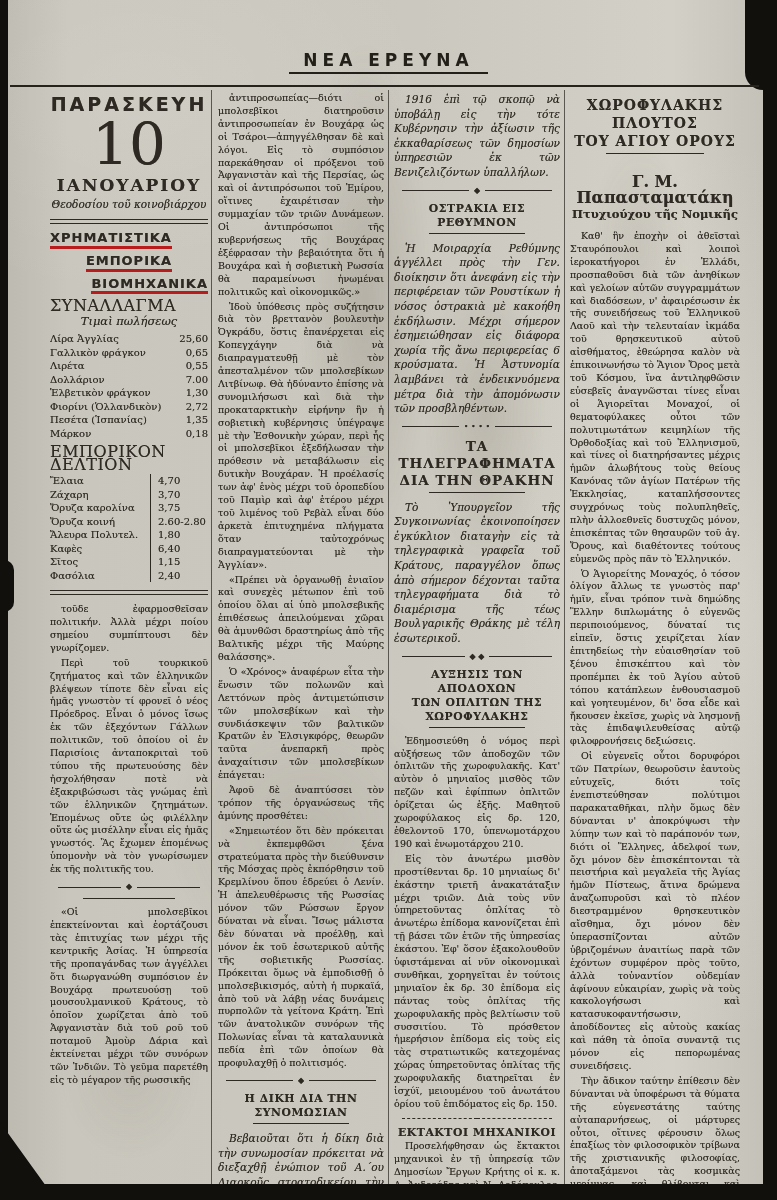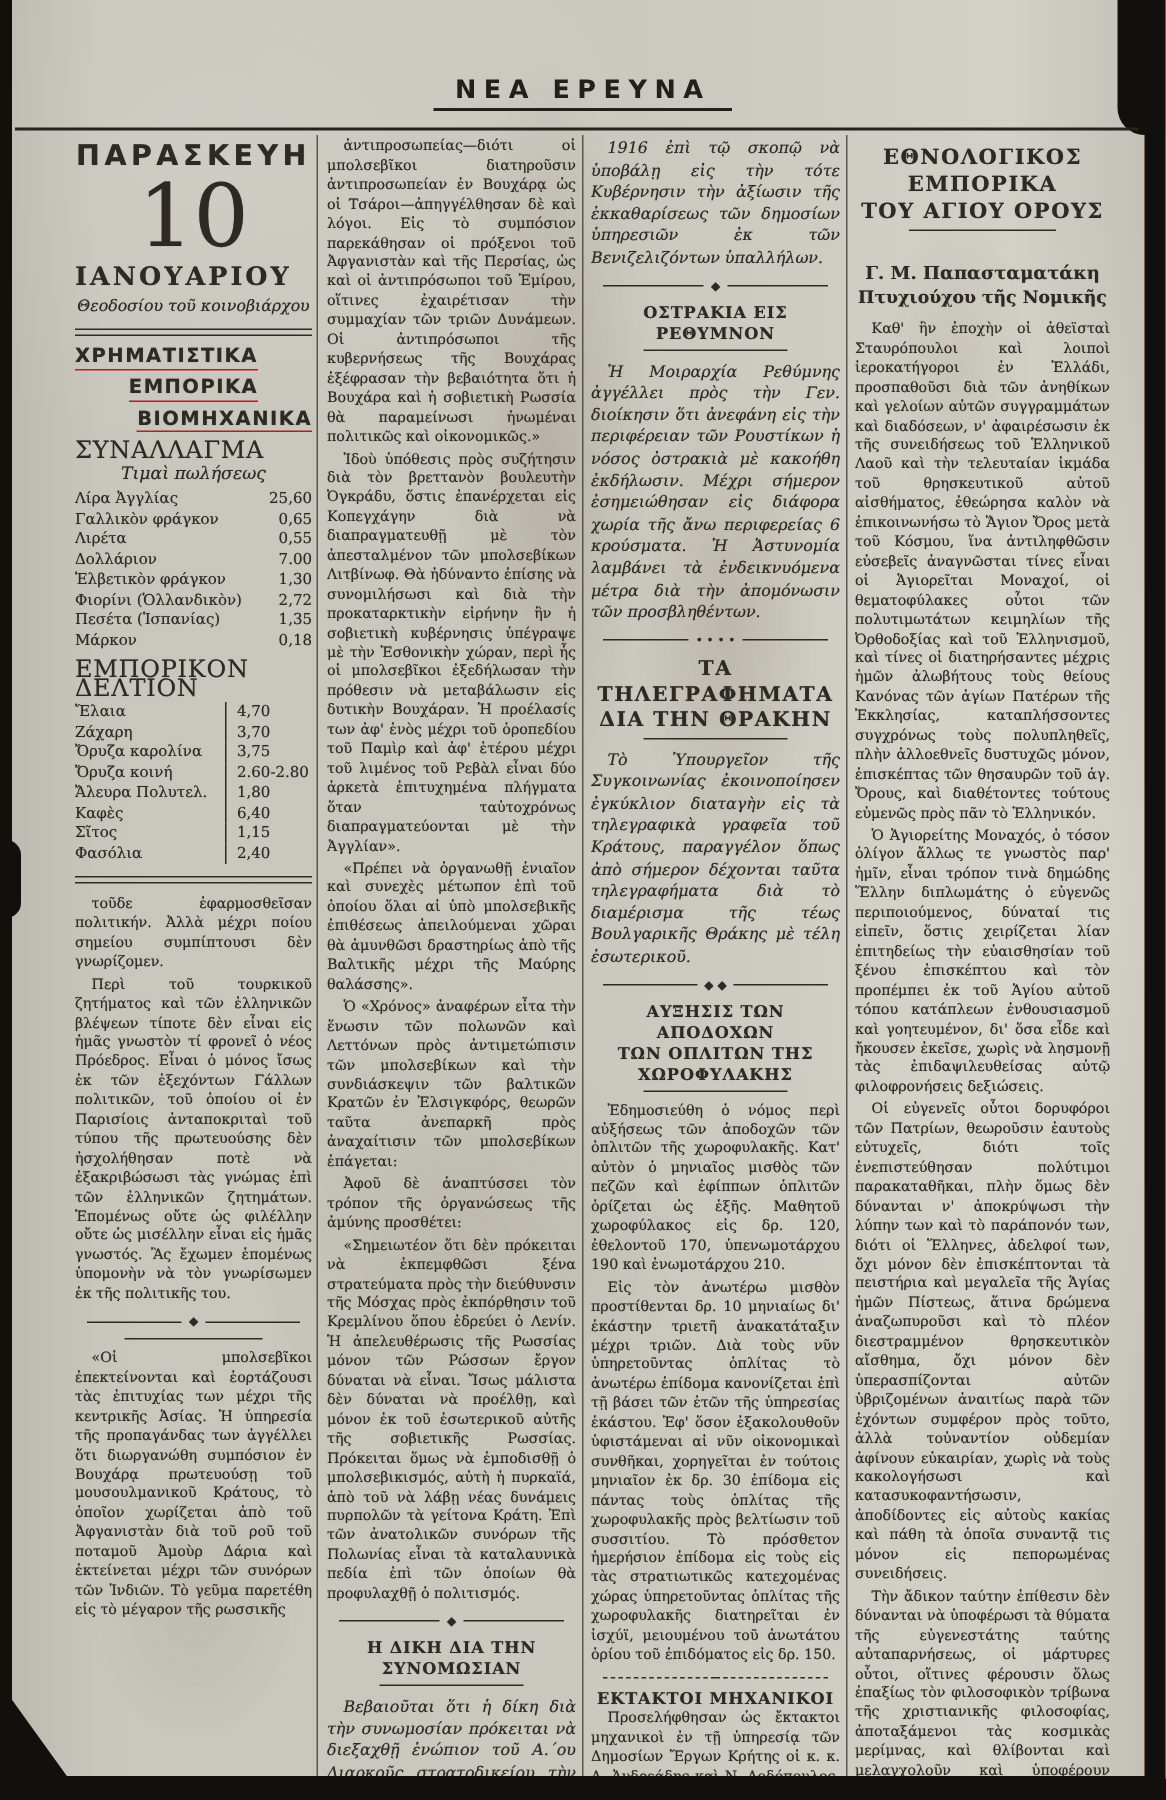--- a/index.html
+++ b/index.html
@@ -27,38 +27,38 @@
     text-shadow:0 0 .5px rgba(46,42,35,.55);}
   #col1{left:50px;top:96px;width:158px;height:1088px;}
   #col2{left:218px;width:166px;}
   #col3{left:394px;width:166px;}
   #col4{left:570px;width:170px;}
   p.body-p{margin:0 0 2px;text-indent:11px;}
   p.lede{font-style:italic;font-size:10.6px;line-height:14.6px;margin:0 0 3px;text-indent:11px;}
   
   .weekday{font-family:"DejaVu Sans",sans-serif;font-weight:bold;font-size:19px;letter-spacing:3px;text-align:center;margin-top:2px;}
   .daynum{font-size:58px;line-height:62px;text-align:center;font-weight:normal;margin-top:2px;}
-  .month{font-weight:bold;font-size:17px;letter-spacing:2px;margin-top:4px;}
+  .month{font-weight:bold;font-size:17px;letter-spacing:2px;text-align:center;margin-top:4px;}
   .saint{font-style:italic;font-size:10.5px;text-align:center;margin-top:6px;}
   .double-rule{border-top:1px solid #2e2a23;border-bottom:1px solid #2e2a23;height:3px;margin:8px 0;}
   .fin-head{font-family:"DejaVu Sans",sans-serif;font-weight:bold;font-size:13px;letter-spacing:1px;margin:3px 0 6px;}
-  .fin-head span{border-bottom:1px solid #b91c1c;padding-bottom:1px;display:inline-block;}
+  .fin-head span{border-bottom:3px solid #b91c1c;padding-bottom:1px;display:inline-block;}
   .fh-l{text-align:left;} .fh-c{text-align:center;} .fh-r{text-align:right;}
   .tbl-title{font-weight:normal;font-size:16px;letter-spacing:.5px;margin:6px 0 2px;}
   .tbl-sub{font-style:italic;font-size:11.5px;text-align:center;margin:0 0 4px;}
   .fin-row{display:flex;justify-content:space-between;font-size:10px;line-height:13.5px;}
   .com-row{display:flex;font-size:10px;line-height:13.5px;}
   .com-label{flex:1;}
   .com-val{width:50px;border-left:1px solid #2e2a23;padding-left:7px;}
   
   .art-head{font-weight:bold;text-align:center;font-size:10.8px;letter-spacing:.6px;margin:4px 0 0;line-height:14px;}
   .art-head.big{font-size:13.5px;letter-spacing:1px;line-height:17px;}
   .art-head.huge{font-size:14px;letter-spacing:1px;line-height:18px;}
   .head-rule{width:58%;border-bottom:1px solid #2e2a23;margin:3px auto 7px;}
-  .byline{font-weight:bold;text-align:center;font-size:12px;line-height:16px;margin:20px 0 1px;}
+  .byline{font-weight:bold;text-align:center;font-size:16px;line-height:16px;margin:20px 0 1px;}
   .byline2{font-weight:bold;text-align:center;font-size:11.5px;line-height:15px;margin:0 0 8px;}
   
   .orn{display:flex;align-items:center;margin:7px 8px;color:#2e2a23;}
   .orn:before,.orn:after{content:"";flex:1;border-top:1px solid #2e2a23;}
   .orn .dia{margin:0 5px;font-size:8px;line-height:8px;}
   .orn.wavy:before,.orn.wavy:after{border-top:1px dashed #2e2a23;}
 </style>
 </head>
 <body>
 
@@ -236,21 +236,21 @@
     <p class="body-p">Εἰς τὸν ἀνωτέρω μισθὸν προστίθενται δρ. 10 μηνιαίως δι' ἑκάστην τριετῆ ἀνακατάταξιν μέχρι τριῶν. Διὰ τοὺς νῦν ὑπηρετοῦντας ὁπλίτας τὸ ἀνωτέρω ἐπίδομα κανονίζεται ἐπὶ τῇ βάσει τῶν ἐτῶν τῆς ὑπηρεσίας ἑκάστου. Ἐφ' ὅσον ἐξακολουθοῦν ὑφιστάμεναι αἱ νῦν οἰκονομικαὶ συνθῆκαι, χορηγεῖται ἐν τούτοις μηνιαῖον ἐκ δρ. 30 ἐπίδομα εἰς πάντας τοὺς ὁπλίτας τῆς χωροφυλακῆς πρὸς βελτίωσιν τοῦ συσσιτίου. Τὸ πρόσθετον ἡμερήσιον ἐπίδομα εἰς τοὺς εἰς τὰς στρατιωτικῶς κατεχομένας χώρας ὑπηρετοῦντας ὁπλίτας τῆς χωροφυλακῆς διατηρεῖται ἐν ἰσχύϊ, μειουμένου τοῦ ἀνωτάτου ὁρίου τοῦ ἐπιδόματος εἰς δρ. 150.</p>
 
     <div class="orn wavy"></div>
     <div class="art-head">ΕΚΤΑΚΤΟΙ ΜΗΧΑΝΙΚΟΙ</div>
     <p class="body-p">Προσελήφθησαν ὡς ἔκτακτοι μηχανικοὶ ἐν τῇ ὑπηρεσίᾳ τῶν Δημοσίων Ἔργων Κρήτης οἱ κ. κ. Α. Ἀνδρεάδης καὶ Ν. Δοδόπουλος, καὶ ἔκτακτοι ὑπομηχανικοὶ οἱ κ. κ. Π. Κλινάκης καὶ Δ. Κόκκινος.</p>
 
   </div>
 
   <div class="col" id="col4">
     <div class="art-head huge">
-      <span>ΕΘΝΟΛΟΓΙΚΟΣ ΕΜΠΟΡΙΚΑ</span><br>
+      <span>ΧΩΡΟΦΥΛΑΚΗΣ ΠΛΟΥΤΟΣ</span><br>
       <span>ΤΟΥ ΑΓΙΟΥ ΟΡΟΥΣ</span>
     </div>
     <div class="head-rule"></div>
     <div class="byline">Γ. Μ. Παπασταματάκη</div>
     <div class="byline2">Πτυχιούχου τῆς Νομικῆς</div>
     <p class="body-p">Καθ' ἣν ἐποχὴν οἱ ἀθεϊσταὶ Σταυρόπουλοι καὶ λοιποὶ ἱεροκατήγοροι ἐν Ἑλλάδι, προσπαθοῦσι διὰ τῶν ἀνηθίκων καὶ γελοίων αὑτῶν συγγραμμάτων καὶ διαδόσεων, ν' ἀφαιρέσωσιν ἐκ τῆς συνειδήσεως τοῦ Ἑλληνικοῦ Λαοῦ καὶ τὴν τελευταίαν ἰκμάδα τοῦ θρησκευτικοῦ αὐτοῦ αἰσθήματος, ἐθεώρησα καλὸν νὰ ἐπικοινωνήσω τὸ Ἅγιον Ὄρος μετὰ τοῦ Κόσμου, ἵνα ἀντιληφθῶσιν εὐσεβεῖς ἀναγνῶσται τίνες εἶναι οἱ Ἁγιορεῖται Μοναχοί, οἱ θεματοφύλακες οὗτοι τῶν πολυτιμωτάτων κειμηλίων τῆς Ὀρθοδοξίας καὶ τοῦ Ἑλληνισμοῦ, καὶ τίνες οἱ διατηρήσαντες μέχρις ἡμῶν ἀλωβήτους τοὺς θείους Κανόνας τῶν ἁγίων Πατέρων τῆς Ἐκκλησίας, καταπλήσσοντες συγχρόνως τοὺς πολυπληθεῖς, πλὴν ἀλλοεθνεῖς δυστυχῶς μόνον, ἐπισκέπτας τῶν θησαυρῶν τοῦ ἁγ. Ὄρους, καὶ διαθέτοντες τούτους εὐμενῶς πρὸς πᾶν τὸ Ἑλληνικόν.</p>
     <p class="body-p">Ὁ Ἁγιορείτης Μοναχός, ὁ τόσον ὀλίγον ἄλλως τε γνωστὸς παρ' ἡμῖν, εἶναι τρόπον τινὰ δημώδης Ἕλλην διπλωμάτης ὁ εὐγενῶς περιποιούμενος, δύναταί τις εἰπεῖν, ὅστις χειρίζεται λίαν ἐπιτηδείως τὴν εὐαισθησίαν τοῦ ξένου ἐπισκέπτου καὶ τὸν προπέμπει ἐκ τοῦ Ἁγίου αὐτοῦ τόπου κατάπλεων ἐνθουσιασμοῦ καὶ γοητευμένον, δι' ὅσα εἶδε καὶ ἤκουσεν ἐκεῖσε, χωρὶς νὰ λησμονῇ τὰς ἐπιδαψιλευθείσας αὐτῷ φιλοφρονήσεις δεξιώσεις.</p>
     <p class="body-p">Οἱ εὐγενεῖς οὗτοι δορυφόροι τῶν Πατρίων, θεωροῦσιν ἑαυτοὺς εὐτυχεῖς, διότι τοῖς ἐνεπιστεύθησαν πολύτιμοι παρακαταθῆκαι, πλὴν ὅμως δὲν δύνανται ν' ἀποκρύψωσι τὴν λύπην των καὶ τὸ παράπονόν των, διότι οἱ Ἕλληνες, ἀδελφοί των, ὄχι μόνον δὲν ἐπισκέπτονται τὰ πειστήρια καὶ μεγαλεῖα τῆς Ἁγίας ἡμῶν Πίστεως, ἅτινα δρώμενα ἀναζωπυροῦσι καὶ τὸ πλέον διεστραμμένον θρησκευτικὸν αἴσθημα, ὄχι μόνον δὲν ὑπερασπίζονται αὐτῶν ὑβριζομένων ἀναιτίως παρὰ τῶν ἐχόντων συμφέρον πρὸς τοῦτο, ἀλλὰ τοὐναντίον οὐδεμίαν ἀφίνουν εὐκαιρίαν, χωρὶς νὰ τοὺς κακολογήσωσι καὶ κατασυκοφαντήσωσιν, ἀποδίδοντες εἰς αὐτοὺς κακίας καὶ πάθη τὰ ὁποῖα συναντᾷ τις μόνον εἰς πεπορωμένας συνειδήσεις.</p>
     <p class="body-p">Τὴν ἄδικον ταύτην ἐπίθεσιν δὲν δύνανται νὰ ὑποφέρωσι τὰ θύματα τῆς εὐγενεστάτης ταύτης αὐταπαρνήσεως, οἱ μάρτυρες οὗτοι, οἵτινες φέρουσιν ὅλως ἐπαξίως τὸν φιλοσοφικὸν τρίβωνα τῆς χριστιανικῆς φιλοσοφίας, ἀποταξάμενοι τὰς κοσμικὰς μερίμνας, καὶ θλίβονται καὶ μελαγχολοῦν καὶ ὑποφέρουν ψυχικῶς.</p>
   </div>

